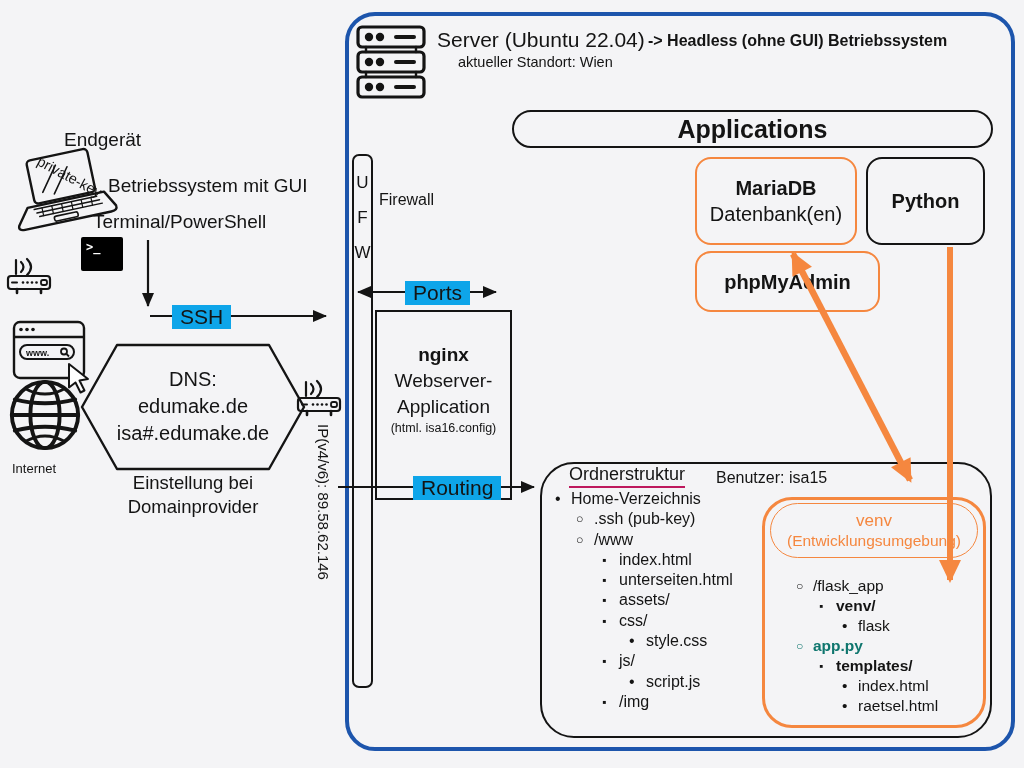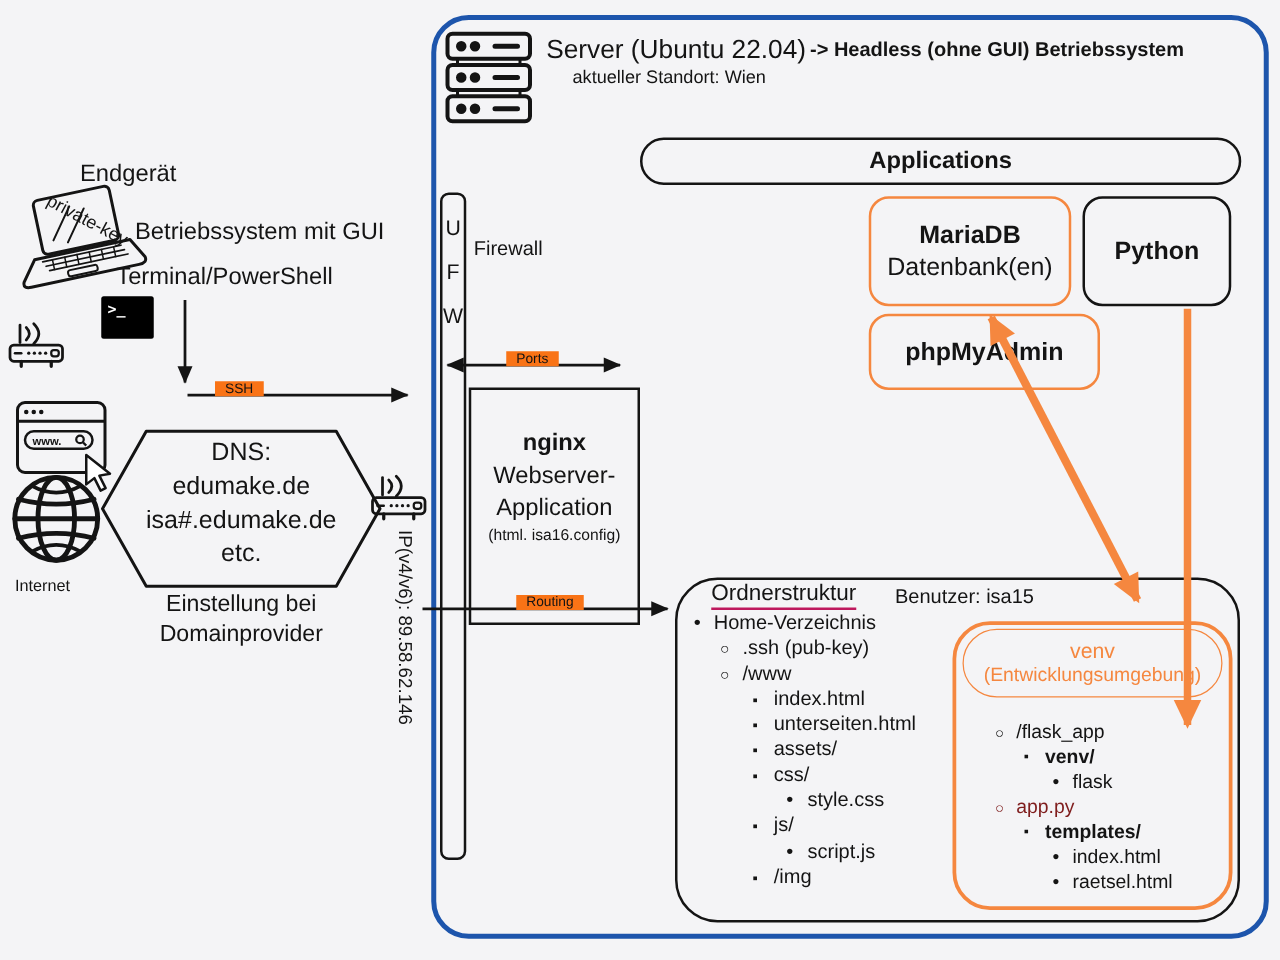--- a/index.html
+++ b/index.html
@@ -16,52 +16,52 @@
   .ufw-box{left:352px;top:154px;width:21px;height:534px;border:2px solid #141414;border-radius:7px;
            display:flex;flex-direction:column;align-items:center;padding-top:9px;box-sizing:border-box;
            font-size:17px;line-height:35px;background:#f4f4f6;}
   .nginx-box{left:375px;top:310px;width:137px;height:190px;border:2px solid #141414;box-sizing:border-box;
              display:flex;flex-direction:column;align-items:center;justify-content:flex-start;padding-top:30px;
              text-align:center;}
   .nginx-box .t1{font-weight:bold;font-size:19px;line-height:26px;}
   .nginx-box .t2{font-size:19px;line-height:26px;}
   .nginx-box .t3{font-size:12.5px;line-height:17px;}
   .apps-pill{left:512px;top:110px;width:481px;height:38px;border:2.5px solid #141414;border-radius:20px;
-             display:flex;align-items:center;justify-content:center;font-weight:bold;font-size:19px;box-sizing:border-box;}
+             display:flex;align-items:center;justify-content:center;font-weight:bold;font-size:25px;box-sizing:border-box;}
   .app-box{display:flex;flex-direction:column;align-items:center;justify-content:center;text-align:center;
            box-sizing:border-box;border-radius:16px;background:#f4f4f6;}
   .mariadb{left:695px;top:157px;width:162px;height:88px;border:2px solid #f5873f;}
   .python{left:866px;top:157px;width:119px;height:88px;border:2.5px solid #141414;}
   .phpmyadmin{left:695px;top:251px;width:185px;height:61px;border:2px solid #f5873f;}
   .app-box .big{font-weight:bold;font-size:20px;line-height:26px;}
   .app-box .sub{font-size:20px;line-height:26px;}
   .ordner-box{left:540px;top:462px;width:452px;height:276px;border:2.5px solid #141414;border-radius:34px;box-sizing:border-box;}
   .venv-box{left:762px;top:497px;width:224px;height:231px;border:3.5px solid #f5873f;border-radius:30px;box-sizing:border-box;}
   .venv-pill{left:770px;top:503px;width:208px;height:55px;border:1.6px solid #f5873f;border-radius:28px;box-sizing:border-box;
              display:flex;flex-direction:column;align-items:center;justify-content:center;color:#f5873f;text-align:center;}
   .venv-pill .t1{font-size:17px;line-height:20px;}
   .venv-pill .t2{font-size:15.5px;line-height:19px;}
   
-  .dns-text{left:80px;top:349px;width:226px;text-align:center;font-size:20px;line-height:27px;}
+  .dns-text{left:80px;top:366px;width:226px;text-align:center;font-size:20px;line-height:27px;}
   .dns-caption{left:80px;top:471px;width:226px;text-align:center;font-size:18.5px;line-height:24px;}
   
-  .linelabel{background:#f97316;padding:0 8px;font-size:11px;z-index:6;text-align:center;}
+  .linelabel{background:#0ea5e9;padding:0 8px;font-size:21px;z-index:6;text-align:center;}
   
   .tree{font-size:16px;line-height:20.3px;}
   .tree .row{position:relative;white-space:nowrap;}
   .tree .row::before{position:absolute;top:0;}
   .o1{padding-left:18px;} .o1::before{content:"•";left:2px;}
   .o2{padding-left:41px;} .o2::before{content:"○";left:23px;font-size:12.5px;top:1px;}
   .o3{padding-left:66px;} .o3::before{content:"▪";left:49px;font-size:12px;top:1px;}
   .o4{padding-left:93px;} .o4::before{content:"•";left:76px;}
   .vtree{font-size:15.5px;line-height:20px;}
   .v1{padding-left:17px;} .v1::before{content:"○";left:0;font-size:12px;top:1px;}
   .v2{padding-left:40px;font-weight:bold;} .v2::before{content:"▪";left:23px;font-size:11.5px;top:1px;}
   .v3{padding-left:62px;} .v3::before{content:"•";left:46px;}
-  .hl{color:#7f1d1d;font-weight:normal;}
+  .hl{color:#0f766e;font-weight:bold;}
   
   .terminal{left:81px;top:237px;width:42px;height:34px;background:#000;border-radius:2px;
             color:#fff;font-family:"DejaVu Sans Mono","Liberation Mono",monospace;
             font-size:12px;font-weight:bold;padding:3px 0 0 5px;box-sizing:border-box;}
   .ip-vert{left:332px;top:424px;width:200px;transform:rotate(90deg);transform-origin:0 0;
            font-size:15px;white-space:nowrap;}
   .overlay{left:0;top:0;z-index:5;pointer-events:none;}
   .rot-laptop{transform:rotate(-12deg);}
   .pkey{left:42px;top:153px;transform:rotate(28deg);transform-origin:0 0;font-size:14.5px;white-space:nowrap;}
 </style>
@@ -139,21 +139,20 @@
 
 <div class="abs lbl" style="left:12px;top:461px;font-size:13px;">Internet</div>
 
 <svg class="abs" style="left:80px;top:342px;" width="226" height="130" viewBox="0 0 226 130">
   <polygon points="2,65 37,3 189,3 224,65 189,127 37,127" fill="none" stroke="#141414" stroke-width="2.4" stroke-linejoin="round"></polygon>
 </svg>
 <div class="abs dns-text">
   <div>DNS:</div>
   <div>edumake.de</div>
   <div>isa#.edumake.de</div>
-  <div>etc.</div>
 </div>
 <div class="abs dns-caption">
   <div>Einstellung bei</div>
   <div>Domainprovider</div>
 </div>
 
 <svg class="abs" style="left:296px;top:378px;" width="46" height="46" viewBox="0 0 46 46">
   <g fill="none" stroke="#141414" stroke-width="2.2" stroke-linecap="round">
     <path d="M10,18 V4"></path>
     <path d="M15,6 Q20,11 15,16"></path>

